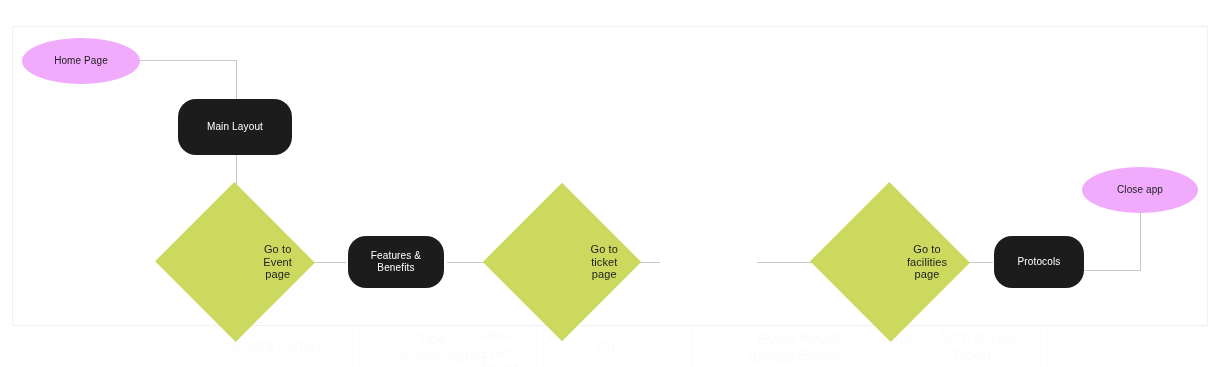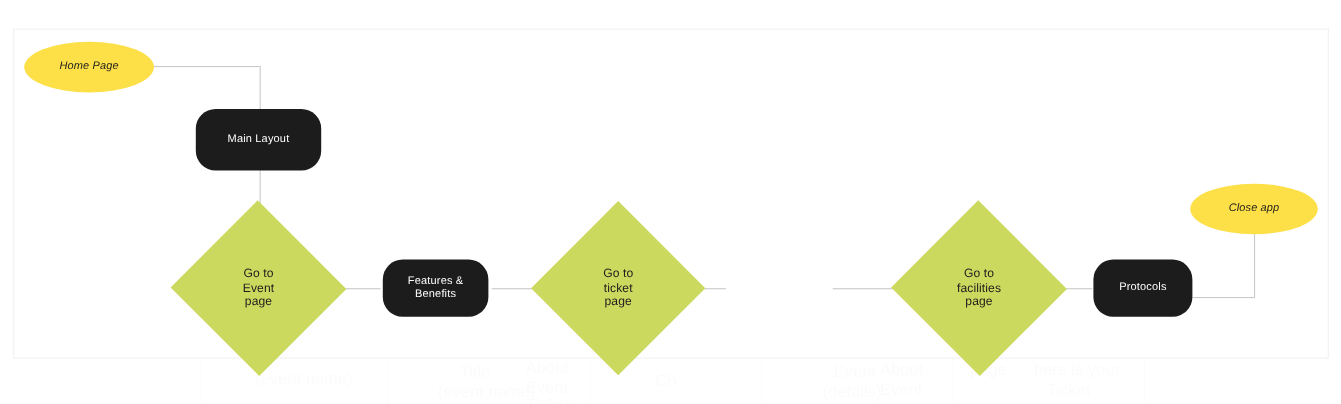--- a/index.html
+++ b/index.html
@@ -45,23 +45,22 @@
   }
   .node-label {
     position: relative;
     z-index: 2;
     line-height: 1.18;
     white-space: pre-line;
   }
 
   
   .node.terminator {
-    background: #fde047;
+    background: #f0abfc;
     border-radius: 50%;
-    font-style: italic;
   }
   .node.terminator .node-label {
     color: #1d1d1d;
     font-size: 10px;
     letter-spacing: .1px;
   }
 
   
   .node.process {
     background: #1c1c1c;
@@ -69,20 +68,21 @@
   }
   .node.process .node-label {
     color: #ffffff;
     font-size: 10px;
     letter-spacing: .15px;
   }
 
   
   .node.decision {
     background: transparent;
+    justify-content: flex-end;
   }
   .node.decision .diamond-shape {
     position: absolute;
     left: 0; top: 0;
     width: 100%; height: 100%;
     background: #ccd95f;
     transform: rotate(45deg);
     z-index: 1;
   }
   .node.decision .node-label {

